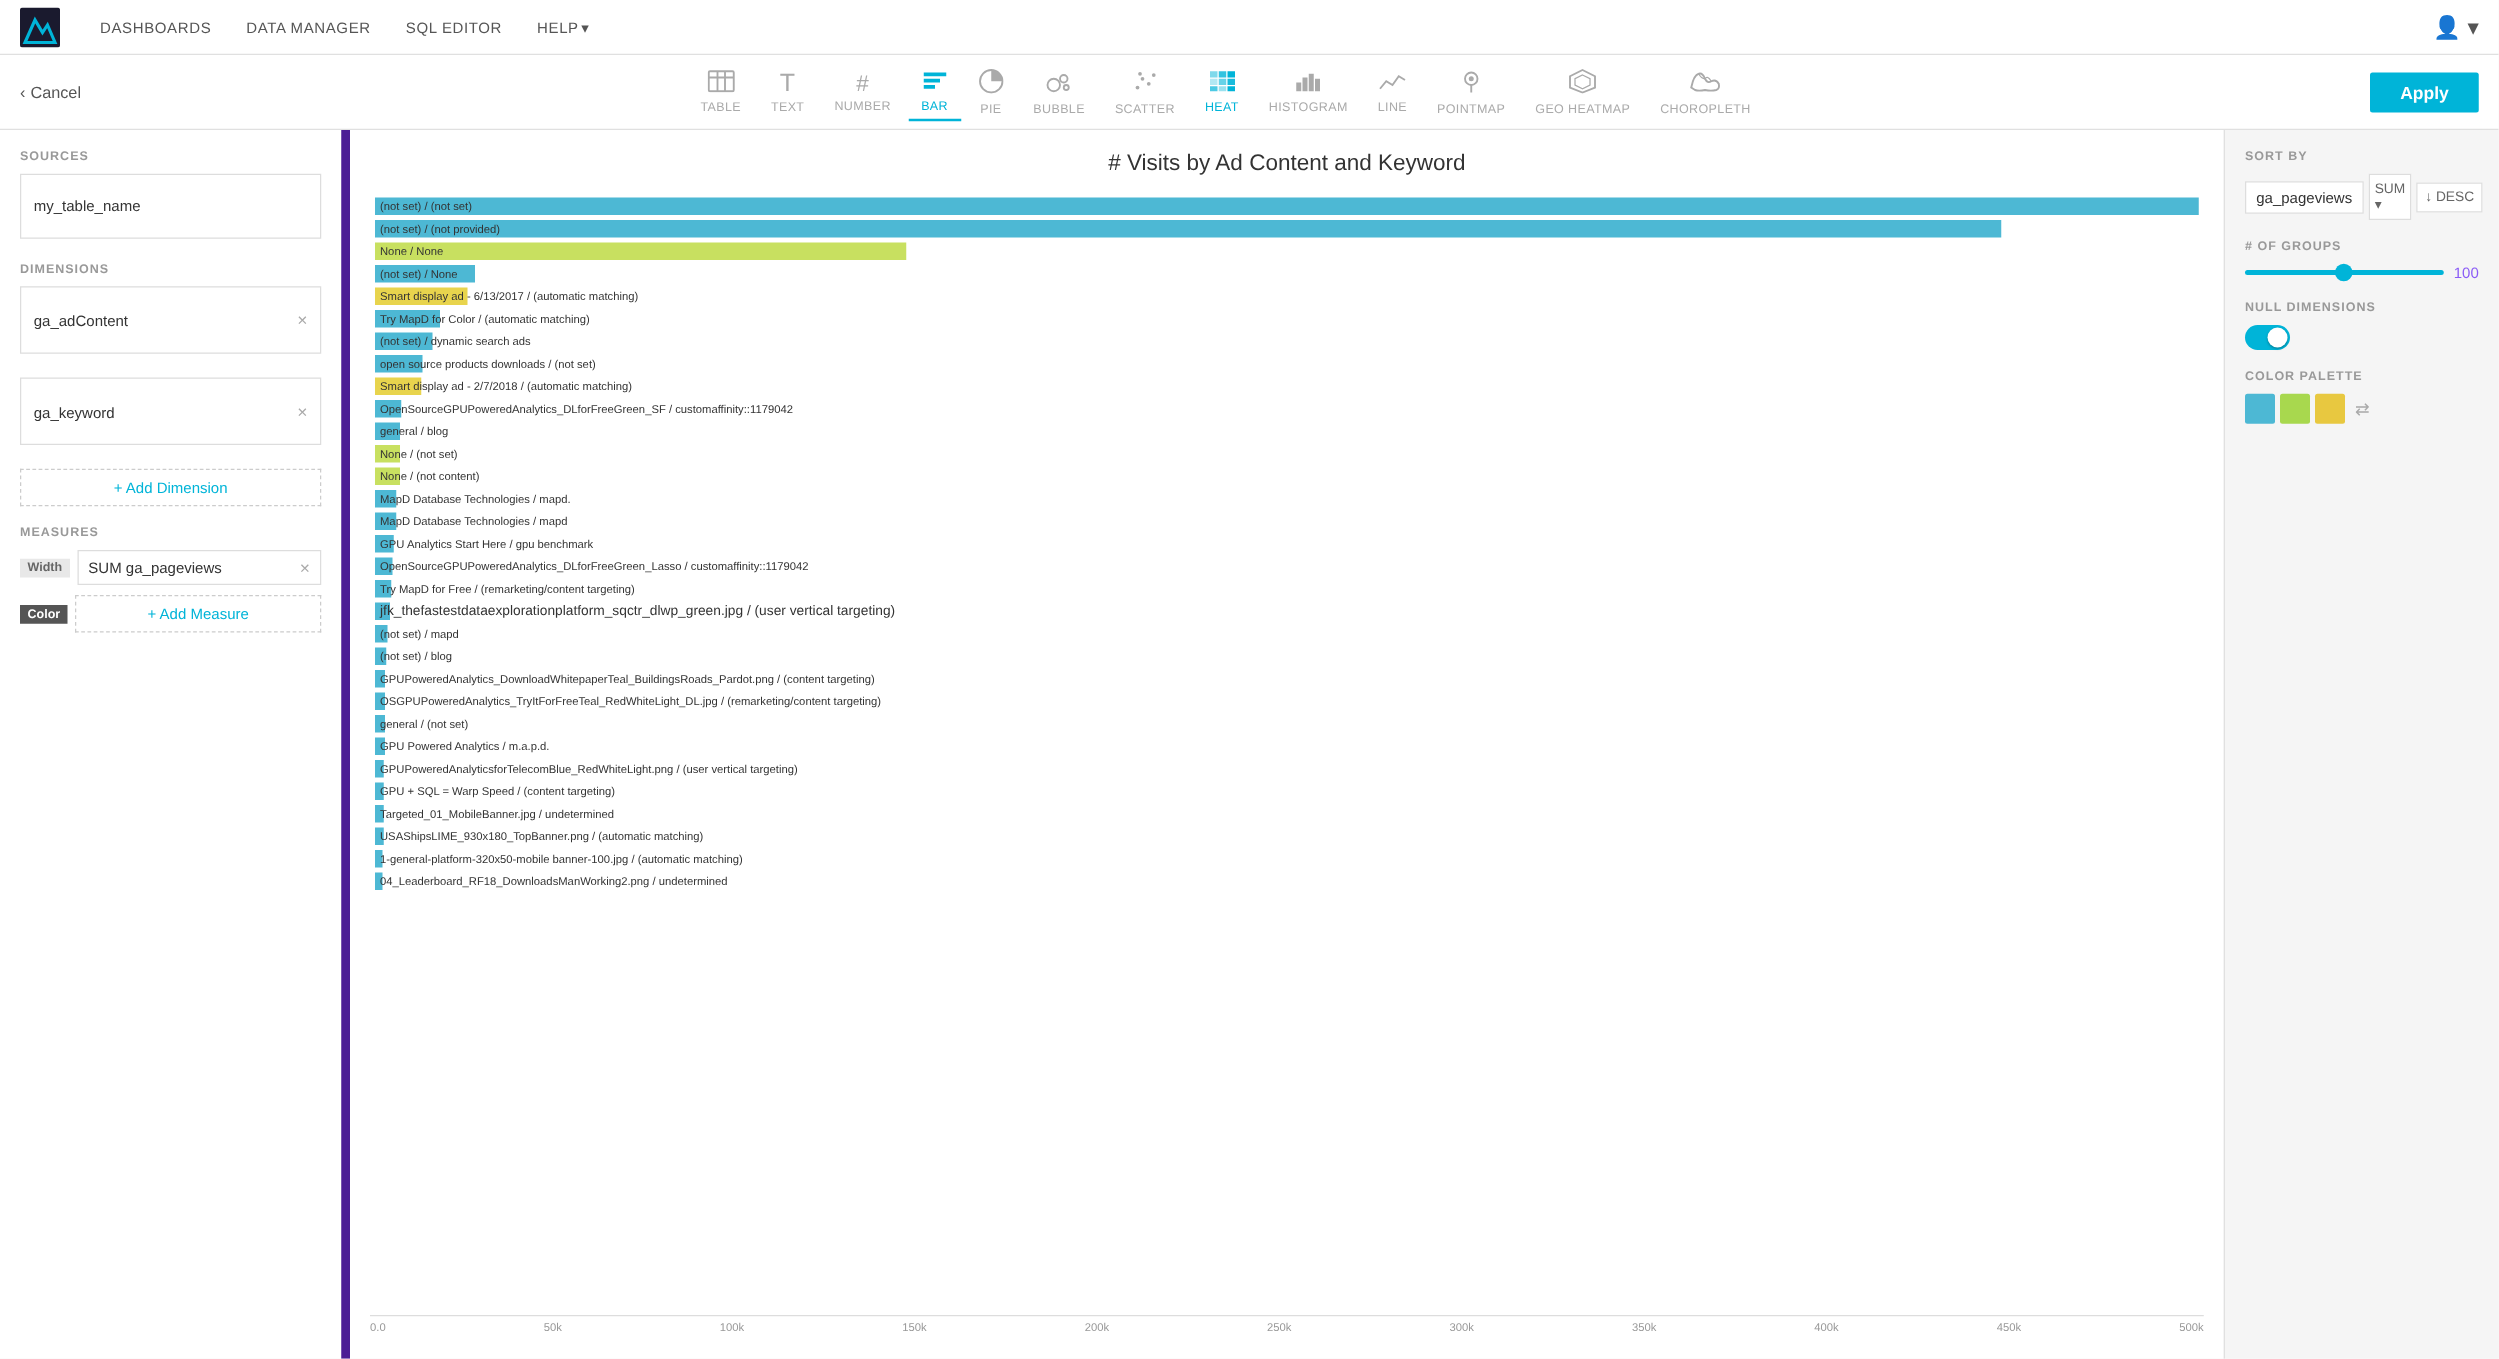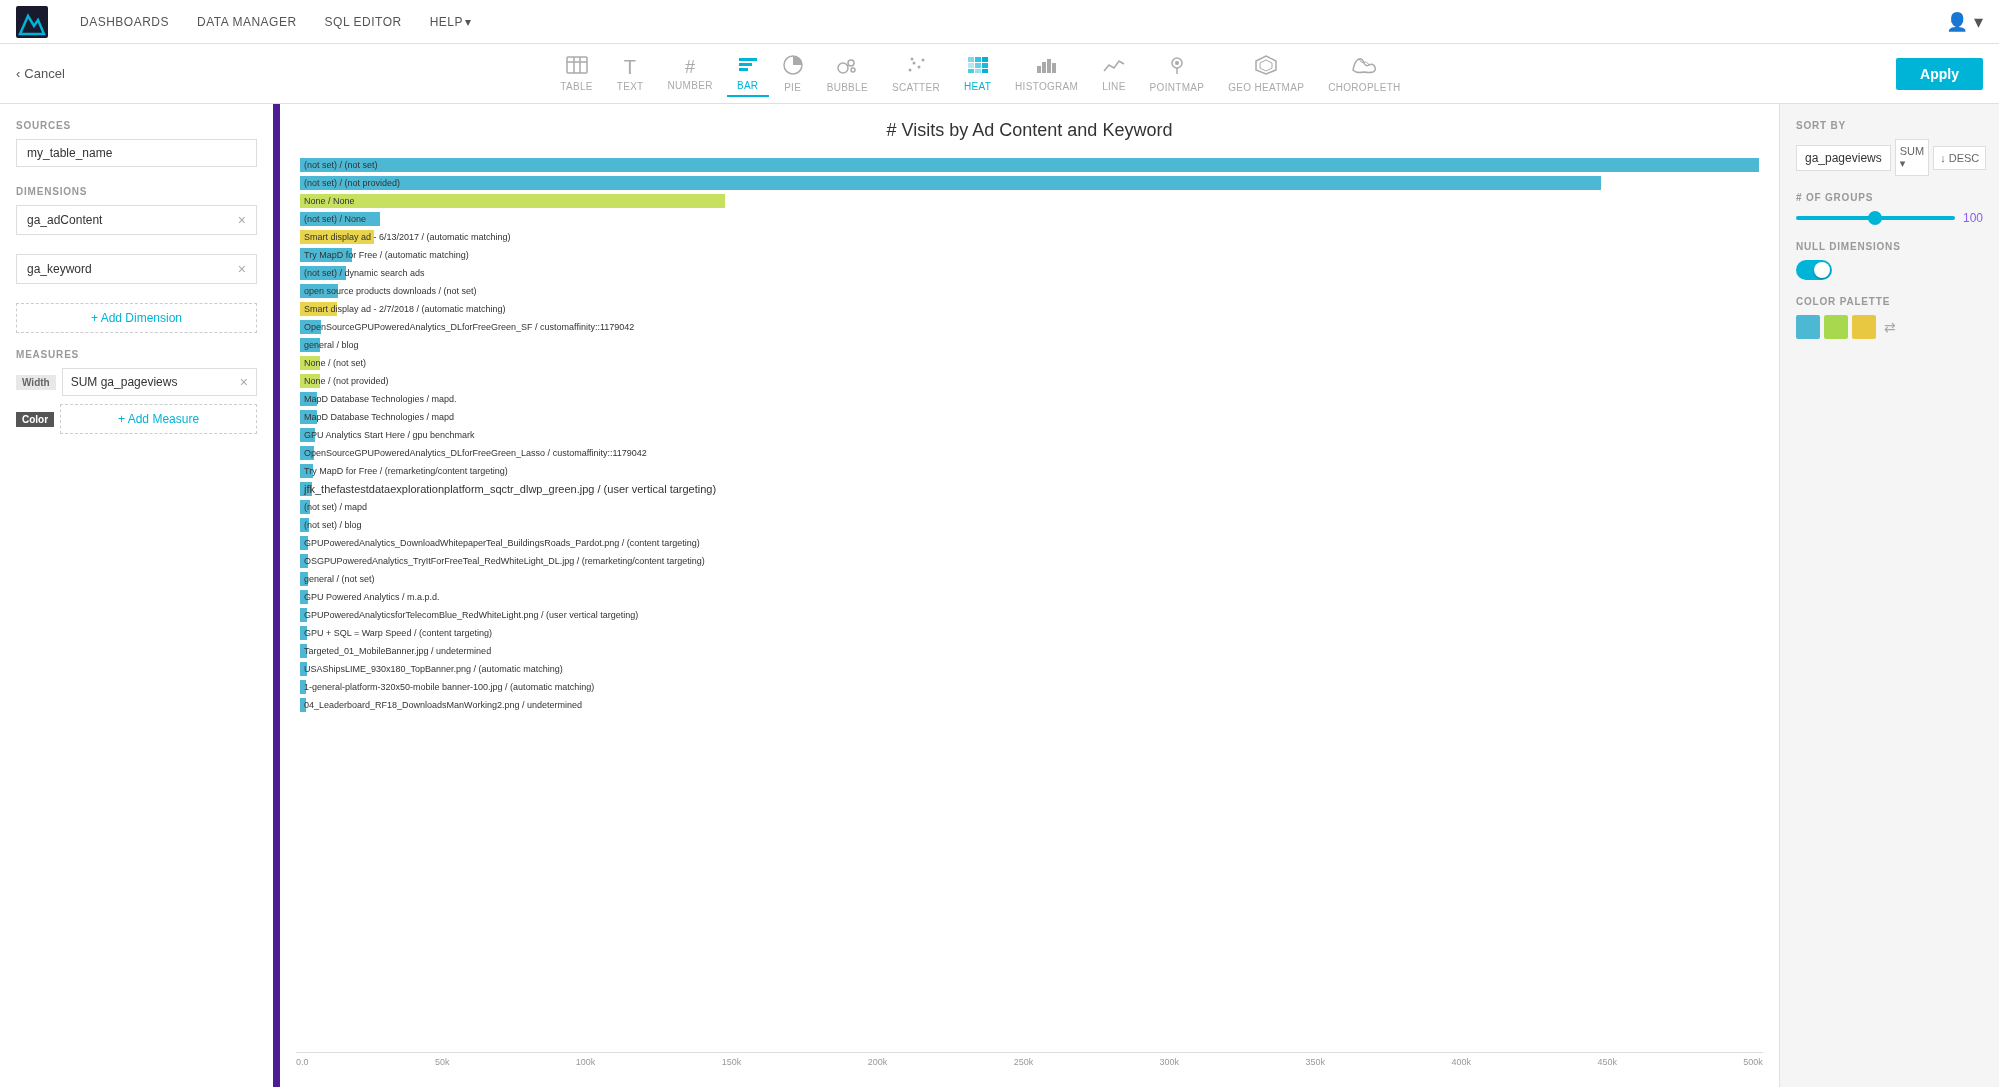--- a/index.html
+++ b/index.html
@@ -54,23 +54,23 @@
     .left-panel {
       width: 280px; background: #fff; border-right: 7px solid #4c1d95;
       padding: 16px; overflow-y: auto; flex-shrink: 0;
     }
     .section-label {
       font-size: 10px; text-transform: uppercase; color: #999; letter-spacing: 0.8px;
       margin-bottom: 8px; margin-top: 16px; font-weight: 600;
     }
     .section-label:first-child { margin-top: 0; }
     .input-field {
-      width: 100%; border: 1px solid #ddd; padding: 6px 10px;
+      width: 100%; border: 1px solid #ddd; padding: 18px 10px;
       font-size: 12px; color: #333; margin-bottom: 19px; background: #fff;
-      display: flex; align-items: center; justify-content: space-between;
+      display: flex; align-items: flex-end; justify-content: space-between;
     }
     .input-field input { border: none; outline: none; width: 100%; font-size: 12px; color: #333; }
     .clear-icon { color: #aaa; cursor: pointer; font-size: 14px; }
     .add-btn {
       width: 100%; border: 1px dashed #ccc; background: #fff; padding: 7px;
       text-align: center; color: #00b4d8; font-size: 12px; cursor: pointer;
     }
     .measure-row { display: flex; align-items: center; gap: 6px; margin-bottom: 8px; }
     .measure-label {
       background: #e8e8e8; color: #666; font-size: 10px; padding: 2px 6px;
@@ -385,21 +385,21 @@
     <div class="bar-track" style="flex:1;height:14px;position:relative;margin:0 4px;">
       <div class="bar-fill" style="width:5.096286306054622%;height:100%;background:#e8d44d;position:absolute;left:0;top:0;display:flex;align-items:center;padding-left:4px;overflow:visible;white-space:nowrap;">
         <span style="font-size:9px;color:#333;position:absolute;left:4px;">Smart display ad - 6/13/2017 / (automatic matching)</span>
       </div>
 
     </div>
   </div>
         <div class="bar-row">
     <div class="bar-track" style="flex:1;height:14px;position:relative;margin:0 4px;">
       <div class="bar-fill" style="width:3.577862338037667%;height:100%;background:#4db8d4;position:absolute;left:0;top:0;display:flex;align-items:center;padding-left:4px;overflow:visible;white-space:nowrap;">
-        <span style="font-size:9px;color:#333;position:absolute;left:4px;">Try MapD for Free / (automatic matching)</span>
+        <span style="font-size:9px;color:#333;position:absolute;left:4px;">Try MapD for Color / (automatic matching)</span>
       </div>
 
     </div>
   </div>
         <div class="bar-row">
     <div class="bar-track" style="flex:1;height:14px;position:relative;margin:0 4px;">
       <div class="bar-fill" style="width:3.175762246519917%;height:100%;background:#4db8d4;position:absolute;left:0;top:0;display:flex;align-items:center;padding-left:4px;overflow:visible;white-space:nowrap;">
         <span style="font-size:9px;color:#333;position:absolute;left:4px;">(not set) / dynamic search ads</span>
       </div>
 
@@ -441,21 +441,21 @@
     <div class="bar-track" style="flex:1;height:14px;position:relative;margin:0 4px;">
       <div class="bar-fill" style="width:1.387987091180579%;height:100%;background:#c8e060;position:absolute;left:0;top:0;display:flex;align-items:center;padding-left:4px;overflow:visible;white-space:nowrap;">
         <span style="font-size:9px;color:#333;position:absolute;left:4px;">None / (not set)</span>
       </div>
 
     </div>
   </div>
         <div class="bar-row">
     <div class="bar-track" style="flex:1;height:14px;position:relative;margin:0 4px;">
       <div class="bar-fill" style="width:1.3823996917296855%;height:100%;background:#c8e060;position:absolute;left:0;top:0;display:flex;align-items:center;padding-left:4px;overflow:visible;white-space:nowrap;">
-        <span style="font-size:9px;color:#333;position:absolute;left:4px;">None / (not provided)</span>
+        <span style="font-size:9px;color:#333;position:absolute;left:4px;">None / (not content)</span>
       </div>
 
     </div>
   </div>
         <div class="bar-row">
     <div class="bar-track" style="flex:1;height:14px;position:relative;margin:0 4px;">
       <div class="bar-fill" style="width:1.1866480420018304%;height:100%;background:#4db8d4;position:absolute;left:0;top:0;display:flex;align-items:center;padding-left:4px;overflow:visible;white-space:nowrap;">
         <span style="font-size:9px;color:#333;position:absolute;left:4px;">MapD Database Technologies / mapd.</span>
       </div>
 

